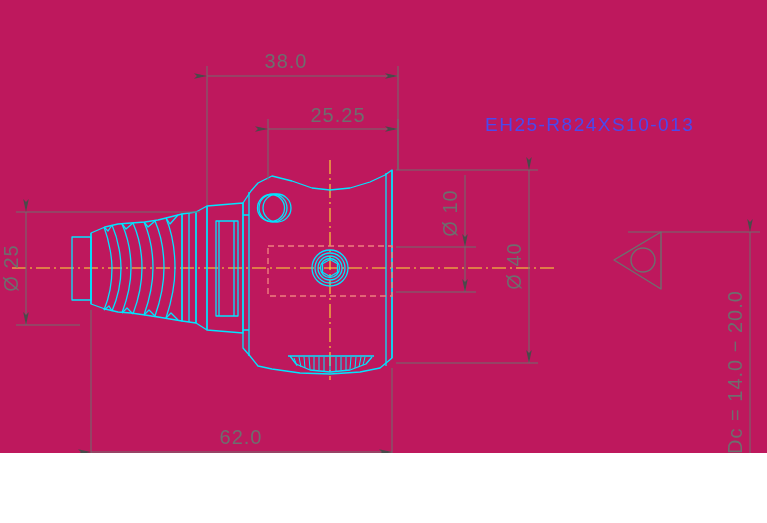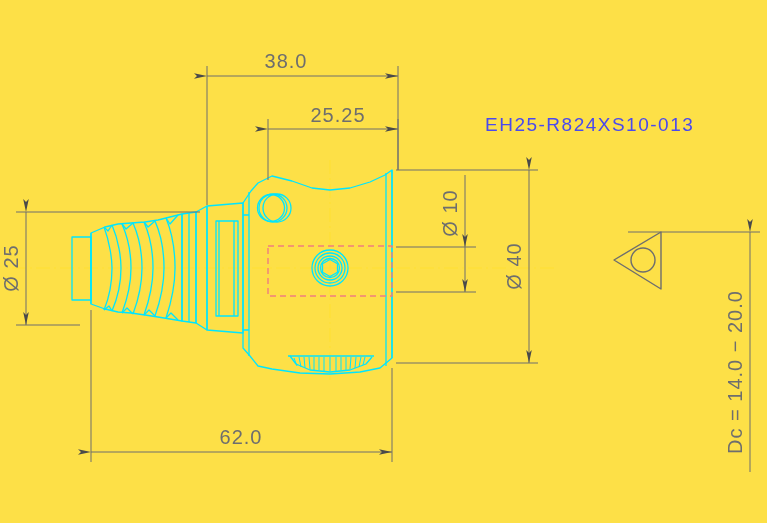--- a/index.html
+++ b/index.html
@@ -3,22 +3,22 @@
 <meta charset="utf-8">
 <style>
   html, body {
     margin: 0;
     padding: 0;
     background: #ffffff;
   }
   #stage {
     position: relative;
     width: 767px;
-    height: 523px;
-    background: #fde047;
+    height: 453px;
+    background: #be185d;
     overflow: hidden;
     font-family: "Liberation Sans", sans-serif;
   }
   #stage svg {
     position: absolute;
     left: 0;
     top: 0;
   }
   .dimtext {
     font-family: "Liberation Sans", sans-serif;

